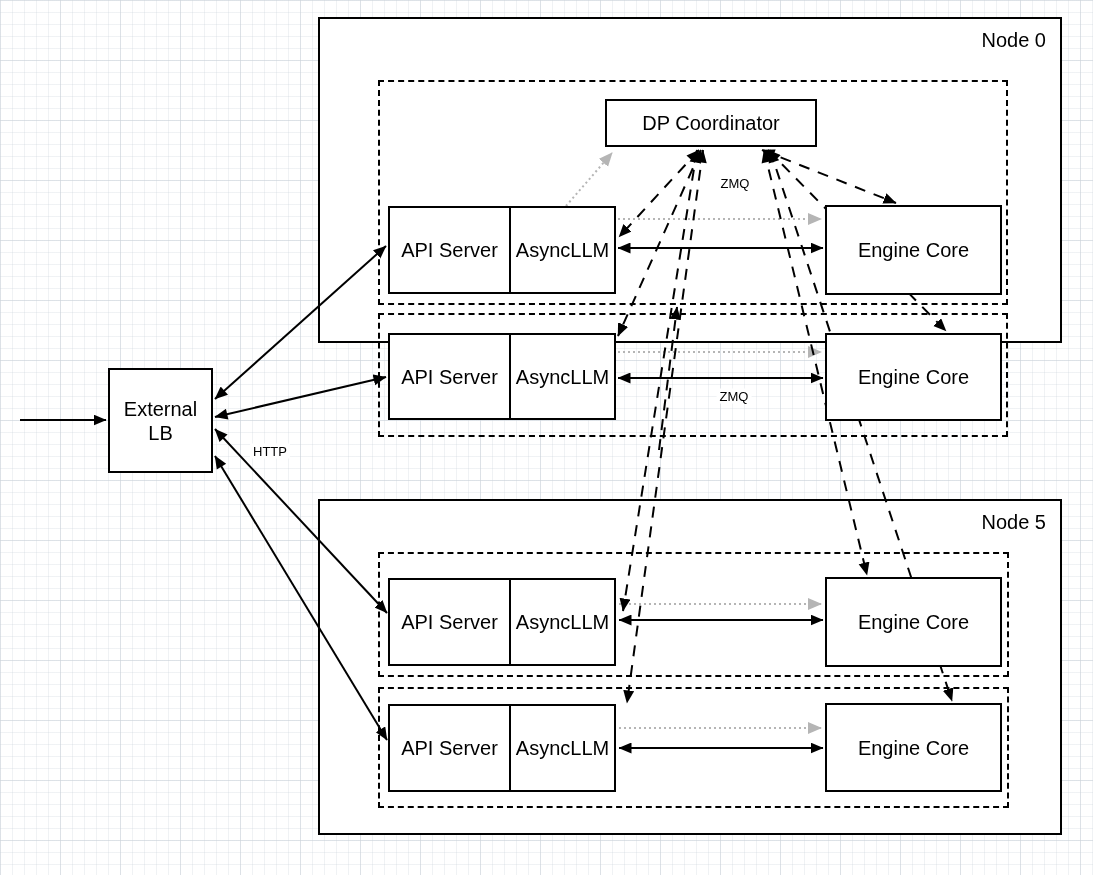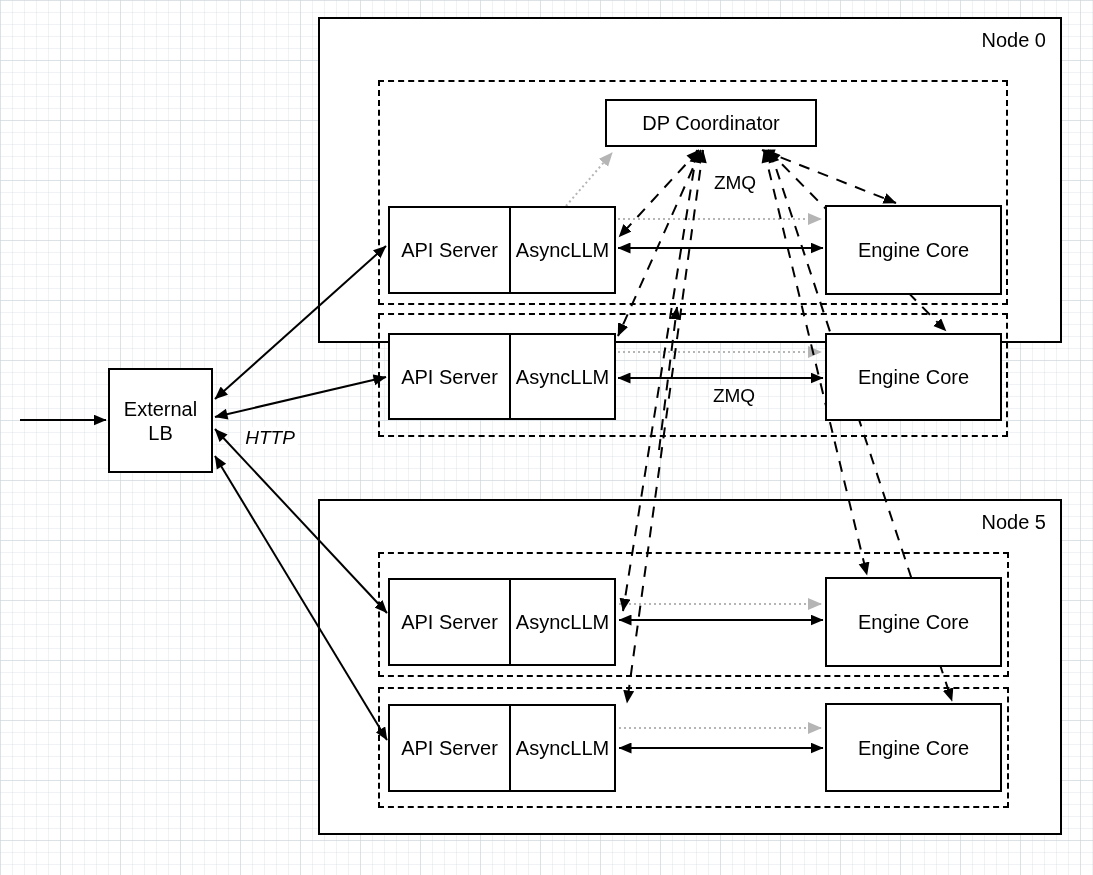--- a/index.html
+++ b/index.html
@@ -31,21 +31,21 @@
   .box{
     position:absolute;box-sizing:border-box;z-index:3;
     border:2px solid #000;background:#ffffff;
     display:flex;align-items:center;justify-content:center;
     text-align:center;font-size:20px;line-height:1.2;
     white-space:pre-line;
   }
   .edge-label{
     position:absolute;z-index:4;transform:translate(-50%,-50%);
     background:#ffffff;padding:0 3px;
-    font-size:19px;white-space:nowrap;
+    font-size:13px;white-space:nowrap;
   }
 </style>
 </head>
 <body>
 
 <div class="canvas" id="canvas">
   <svg class="edges" id="edges-layer" width="1093" height="875">
     <defs>
       <marker id="mE" markerUnits="userSpaceOnUse" markerWidth="14" markerHeight="12" refX="12.5" refY="5.5" orient="auto">
         <path d="M0,0 L13,5.5 L0,11 Z" fill="#000"></path>
@@ -99,16 +99,16 @@
     <div class="box" style="left: 825px; top: 205px; width: 177px; height: 90px;"><span>Engine Core</span></div>
     <div class="box" style="left: 388px; top: 333px; width: 123px; height: 87px;"><span>API Server</span></div>
     <div class="box" style="left: 509px; top: 333px; width: 107px; height: 87px;"><span>AsyncLLM</span></div>
     <div class="box" style="left: 825px; top: 333px; width: 177px; height: 88px;"><span>Engine Core</span></div>
     <div class="box" style="left: 388px; top: 578px; width: 123px; height: 88px;"><span>API Server</span></div>
     <div class="box" style="left: 509px; top: 578px; width: 107px; height: 88px;"><span>AsyncLLM</span></div>
     <div class="box" style="left: 825px; top: 577px; width: 177px; height: 90px;"><span>Engine Core</span></div>
     <div class="box" style="left: 388px; top: 704px; width: 123px; height: 88px;"><span>API Server</span></div>
     <div class="box" style="left: 509px; top: 704px; width: 107px; height: 88px;"><span>AsyncLLM</span></div>
     <div class="box" style="left: 825px; top: 703px; width: 177px; height: 89px;"><span>Engine Core</span></div>
-    <div class="edge-label" style="left: 270px; top: 438px; font-style: italic;">HTTP</div>
+    <div class="edge-label" style="left: 270px; top: 451px;">HTTP</div>
     <div class="edge-label" style="left: 735px; top: 183px;">ZMQ</div>
     <div class="edge-label" style="left: 734px; top: 396px;">ZMQ</div>
   </div>
 
 </body></html>

